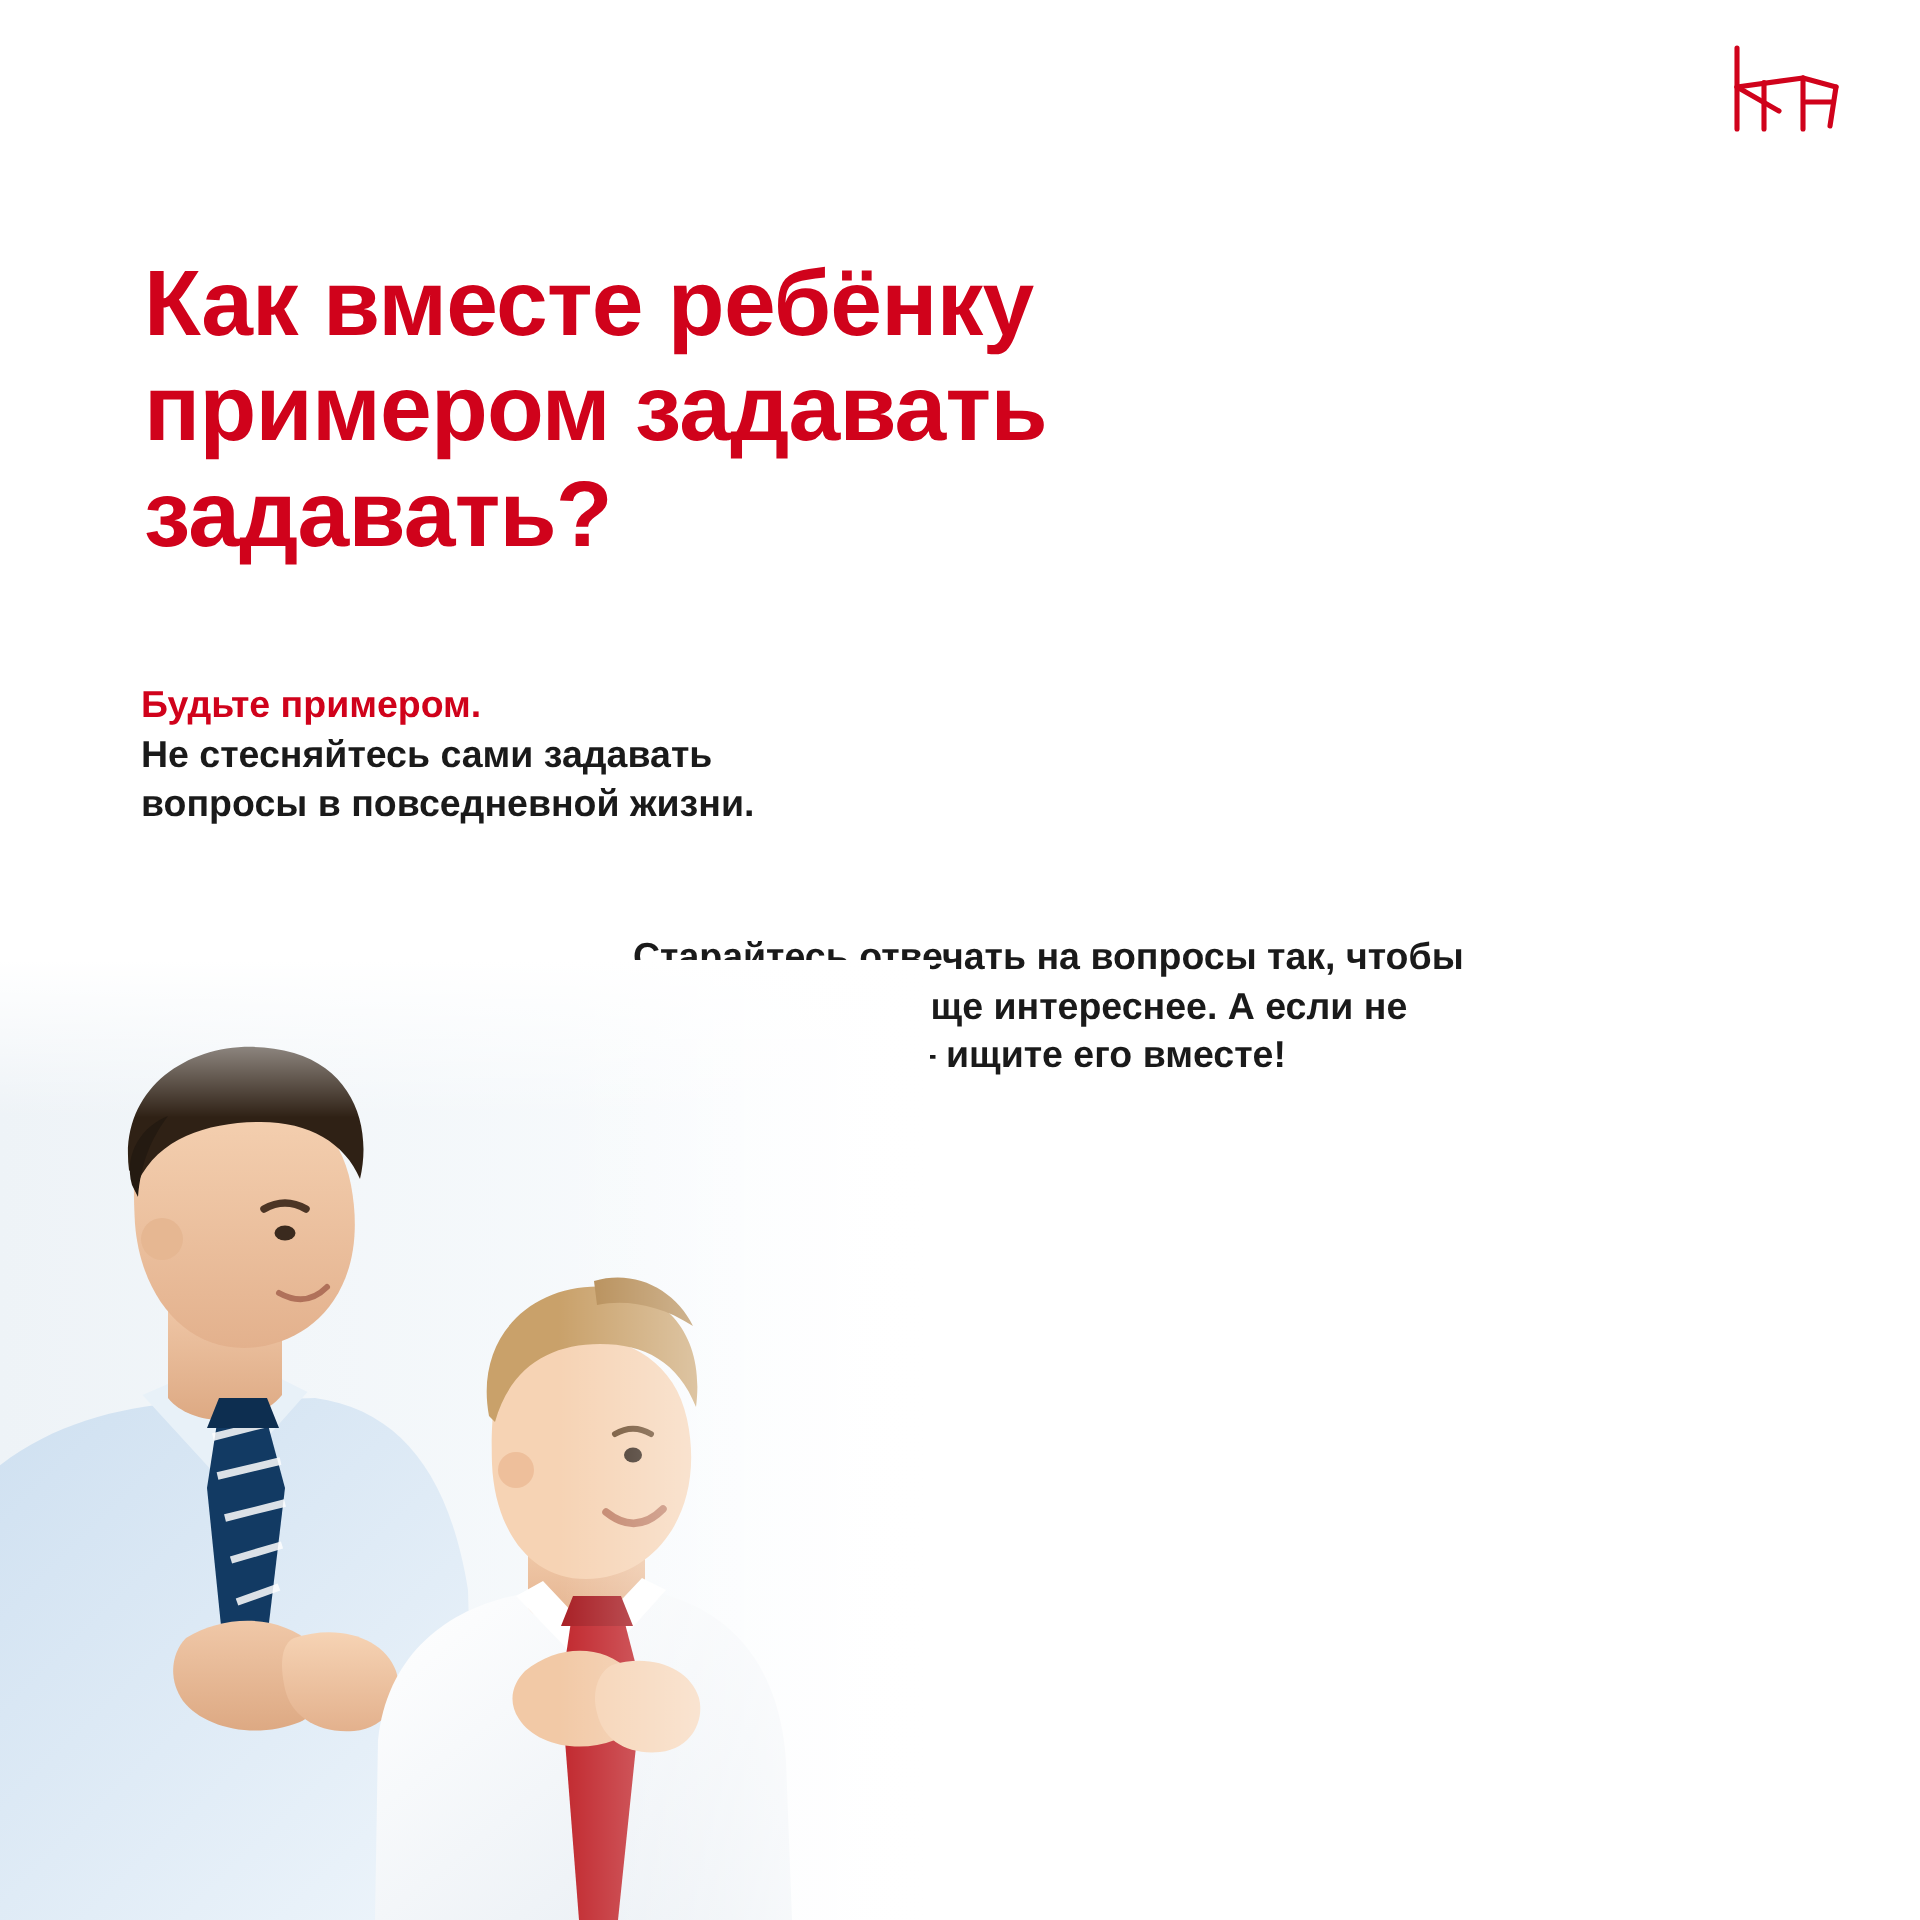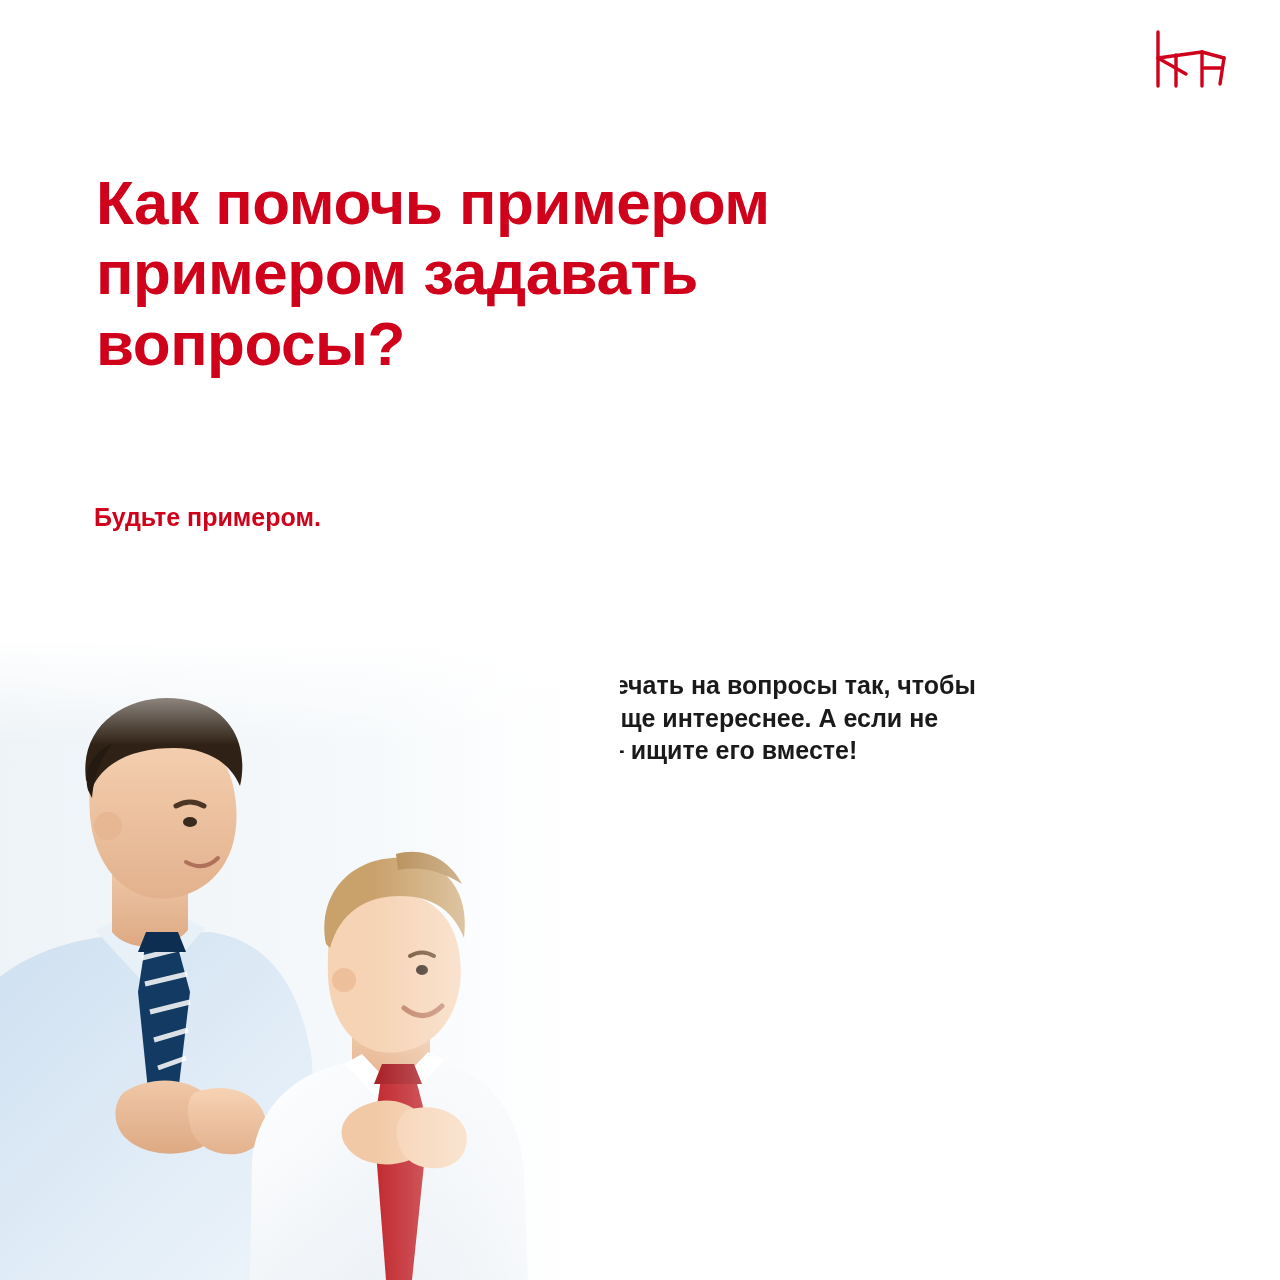--- a/index.html
+++ b/index.html
@@ -35,21 +35,20 @@
     font-weight: bold;
     font-size: 62px;
     line-height: 1.14;
     letter-spacing: -0.5px;
   }
   .title .line { display: block; white-space: nowrap; }
 
   
   .block {
     position: absolute;
-    margin-top: 47px;
   }
   .block .lead {
     color: #d0021b;
     font-weight: bold;
     font-size: 25px;
     line-height: 1.2;
     margin: 0 0 2px 0;
   }
   .block .body {
     color: #1a1a1a;
@@ -88,27 +87,31 @@
         <path d="M30 27 L30 58"></path>
         <path d="M12 30 L40 46"></path>
         <path d="M56 24 L78 30"></path>
         <path d="M78 30 L74 56"></path>
         <path d="M58 40 L76 40"></path>
       </g>
     </svg>
   </div>
 
   <h1 class="title">
-    <span class="line">Как помочь примером</span>
+    <span class="line">Как вместе ребёнку</span>
     <span class="line">примером задавать</span>
-    <span class="line">вопросы?</span>
+    <span class="line">задавать?</span>
   </h1>
 
   <div class="block" id="block-1">
     <p class="lead">Будьте примером.</p>
+    <p class="body">
+      <span>Не стесняйтесь сами задавать</span>
+      <span>вопросы в повседневной жизни.</span>
+    </p>
   </div>
 
   <div class="block" id="block-2">
     <p class="body">
       <span>Старайтесь отвечать на вопросы так, чтобы</span>
       <span>ребёнку стало еще интереснее. А если не</span>
       <span>знаете ответа — ищите его вместе!</span>
     </p>
   </div>
 

